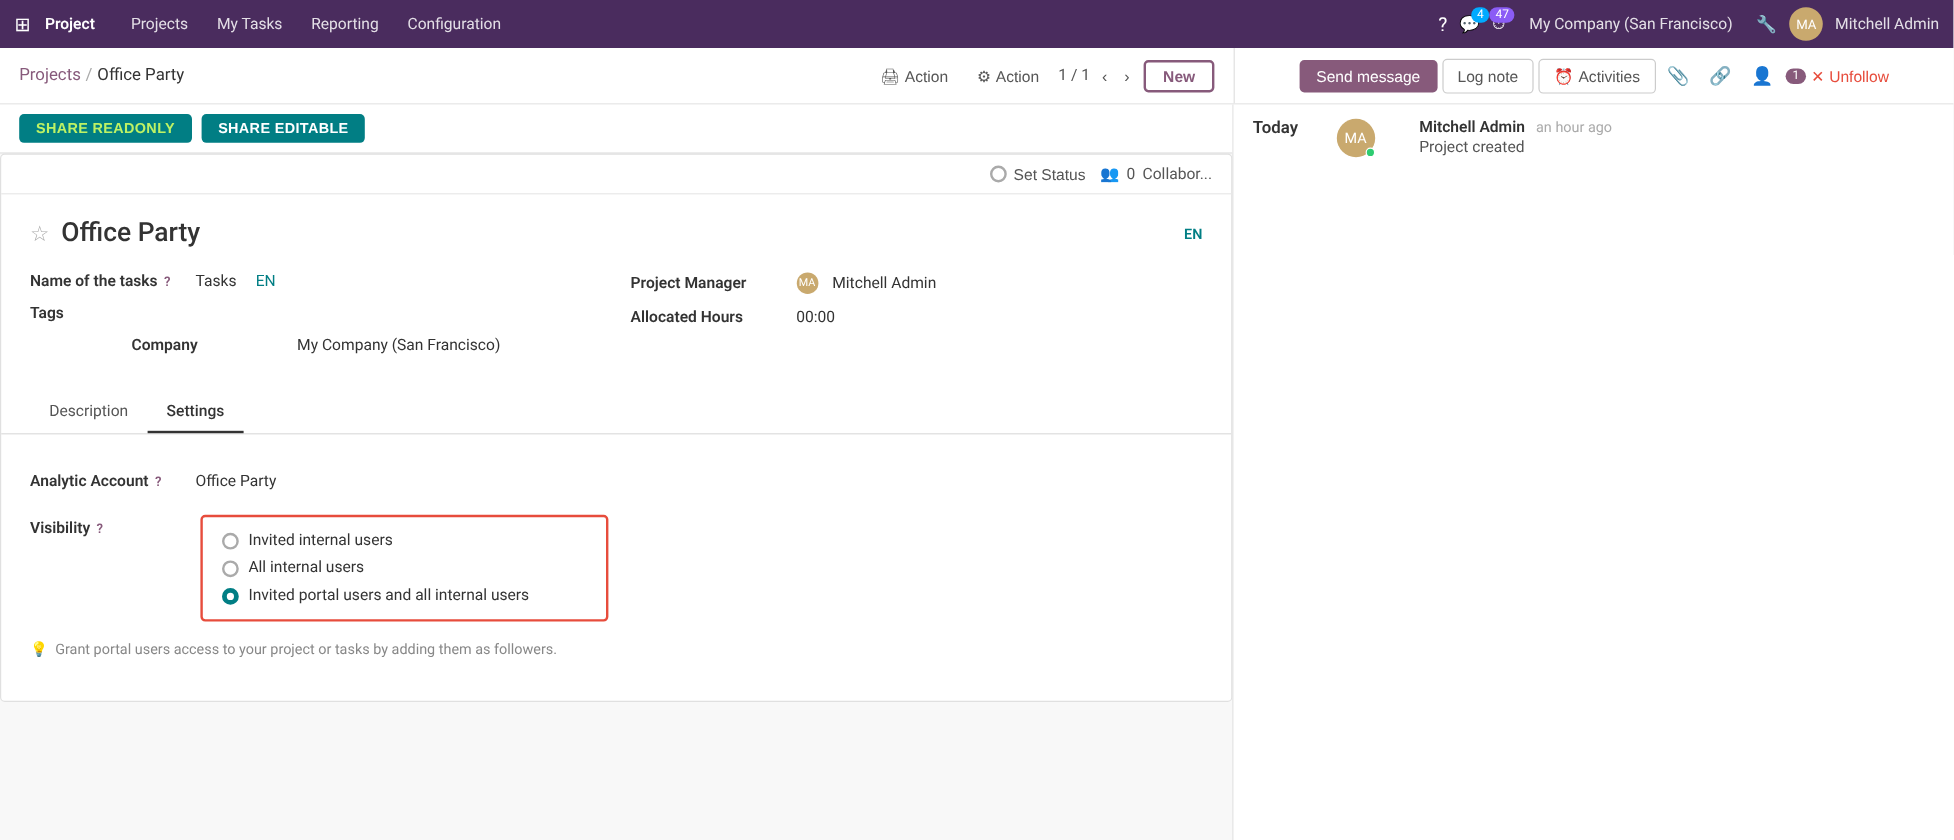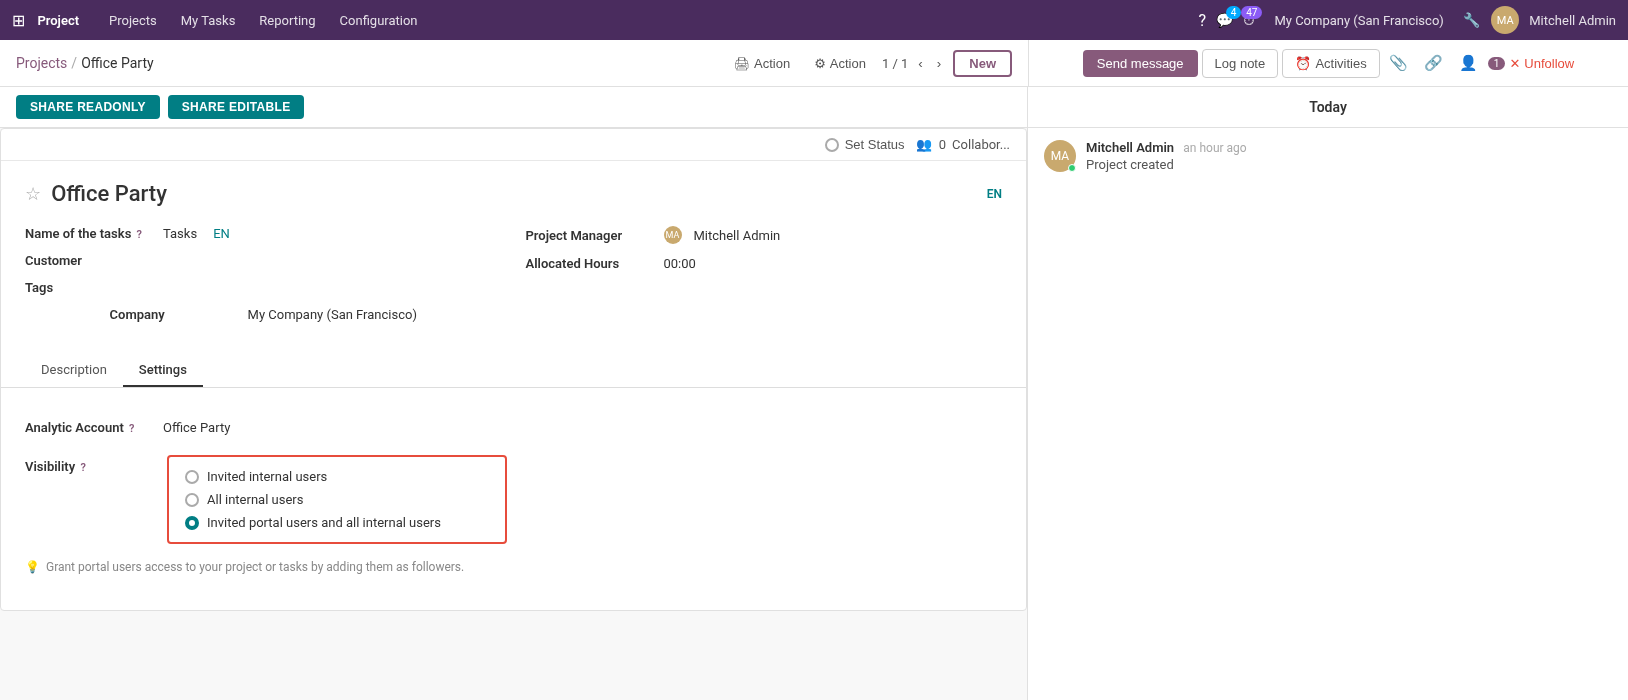--- a/index.html
+++ b/index.html
@@ -79,21 +79,21 @@
     }
 
     
     .share-bar {
       background: white;
       border-bottom: 1px solid #e0e0e0;
       padding: 8px 16px;
       display: flex;
       gap: 8px;
     }
-    .btn-share-readonly { background: #017e84; color: #ffffff; border: none; padding: 5px 14px; border-radius: 4px; cursor: pointer; font-size: 12px; font-weight: 600; letter-spacing: 0.3px; }
+    .btn-share-readonly { background: #017e84; color: #bef264; border: none; padding: 5px 14px; border-radius: 4px; cursor: pointer; font-size: 12px; font-weight: 600; letter-spacing: 0.3px; }
     .btn-share-editable { background: #017e84; color: white; border: none; padding: 5px 14px; border-radius: 4px; cursor: pointer; font-size: 12px; font-weight: 600; letter-spacing: 0.3px; }
 
     
     .form-area {
       background: white;
       border: 1px solid #e0e0e0;
       border-radius: 4px;
       padding: 0;
     }
 
@@ -141,28 +141,27 @@
     .radio-circle { width: 14px; height: 14px; border-radius: 50%; border: 2px solid #aaa; background: white; flex-shrink: 0; }
     .radio-circle.selected { border: 4px solid #017e84; background: white; }
     .hint-text { display: flex; align-items: flex-start; gap: 6px; color: #888; font-size: 12px; margin-top: 4px; }
 
     
     .right-panel {
       flex: 1;
       background: white;
       overflow-y: auto;
       display: flex;
-      flex-direction: column;
     }
     .right-header { padding: 12px 16px; border-bottom: 1px solid #e0e0e0; text-align: center; }
     .right-header h3 { font-size: 14px; font-weight: 600; color: #333; }
     .message-entry { padding: 12px 16px; display: flex; gap: 10px; }
     .msg-avatar { width: 32px; height: 32px; border-radius: 50%; background: #c9a96e; display: flex; align-items: center; justify-content: center; color: white; font-size: 12px; flex-shrink: 0; position: relative; }
     .msg-online-dot { width: 8px; height: 8px; border-radius: 50%; background: #2ecc71; position: absolute; bottom: 0; right: 0; border: 1px solid white; }
-    .msg-content { flex: 1; }
+    .msg-content { flex: 1; margin-left: 27px; }
     .msg-author { font-weight: 600; font-size: 13px; color: #333; }
     .msg-time { color: #aaa; font-size: 12px; margin-left: 6px; }
     .msg-text { color: #555; font-size: 13px; margin-top: 2px; }
 
     .settings-row { display: flex; align-items: flex-start; gap: 12px; }
   </style>
 </head>
 <body>
 
 <div class="top-nav">
@@ -267,24 +266,20 @@
           <div>
             <div class="field-row" style="margin-bottom:12px;">
               <span class="field-label">
                 <span>Name of the tasks</span>
                 <span class="help">?</span>
               </span>
               <span class="field-value">Tasks</span>
               <span class="field-value-teal" style="margin-left:8px;">EN</span>
             </div>
             <div class="field-row" style="margin-bottom:12px;">
-              <span class="field-label">Customer</span>
-              <span class="field-value"></span>
-            </div>
-            <div class="field-row" style="margin-bottom:12px;">
               <span class="field-label">Tags</span>
               <span class="field-value"></span>
             </div>
             <div class="field-row" style="margin-bottom:12px;justify-content:center;">
               <span class="field-label">Company</span>
               <span class="field-value">My Company (San Francisco)</span>
             </div>
           </div>
 
           <div>

